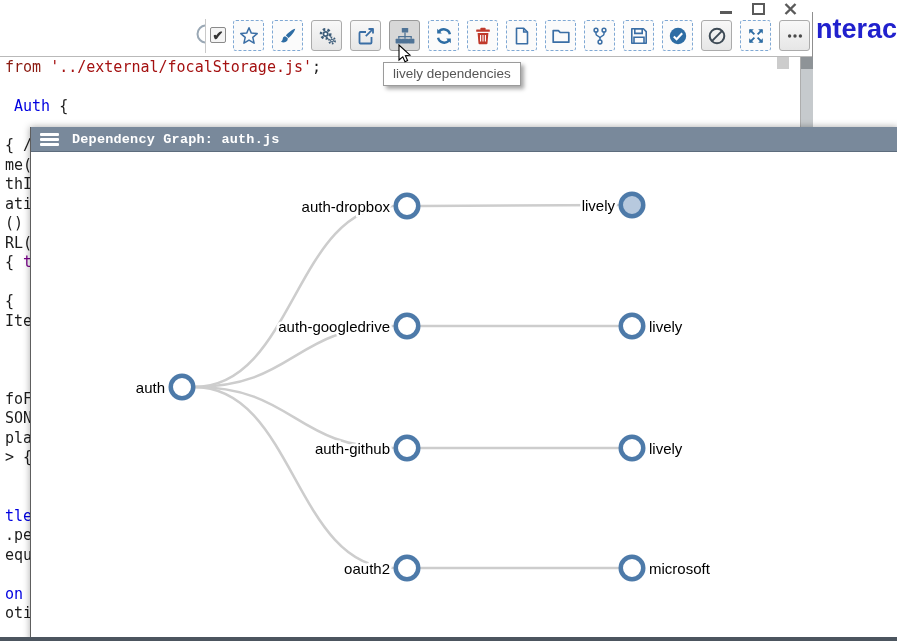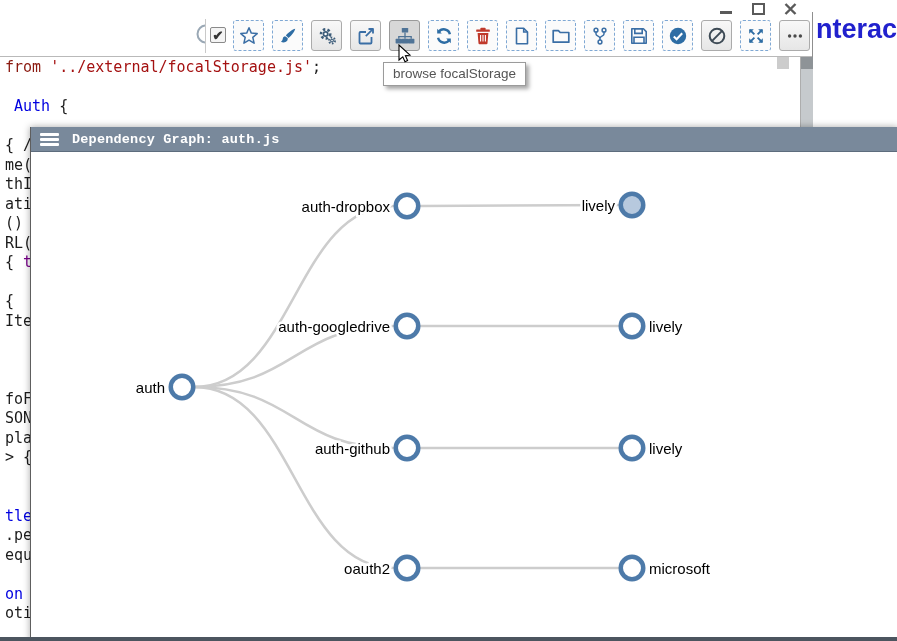--- a/index.html
+++ b/index.html
@@ -245,21 +245,21 @@
 
   <div class="pane-divider"></div>
   <div class="right-pane">
     <div class="heading">nteracti</div>
   </div>
   <div class="scroll-track">
     <div class="scroll-thumb"></div>
   </div>
   <div class="scroll-fragment"></div>
 
-  <div class="tooltip">browse focalStorage</div>
+  <div class="tooltip">lively dependencies</div>
   <svg class="cursor" width="14" height="22" viewBox="0 0 14 22">
     <polygon points="1,1 1,16 4.8,12.8 7,17.8 9.6,16.6 7.4,11.7 12,11.2" fill="#fff" stroke="#000" stroke-width="1.1"></polygon>
   </svg>
 
   <div class="graph-panel">
     <div class="titlebar">
       <div class="hamburger">
           <i></i>
           <i></i>
           <i></i>

